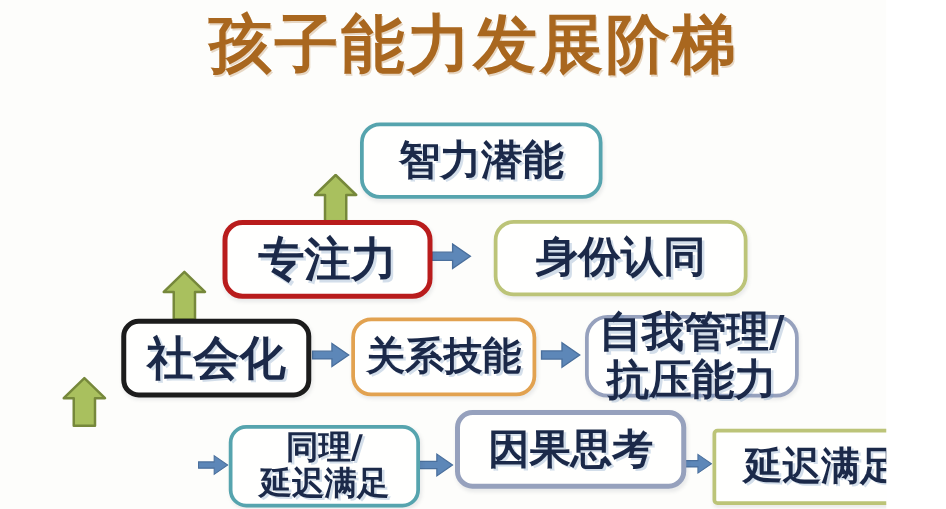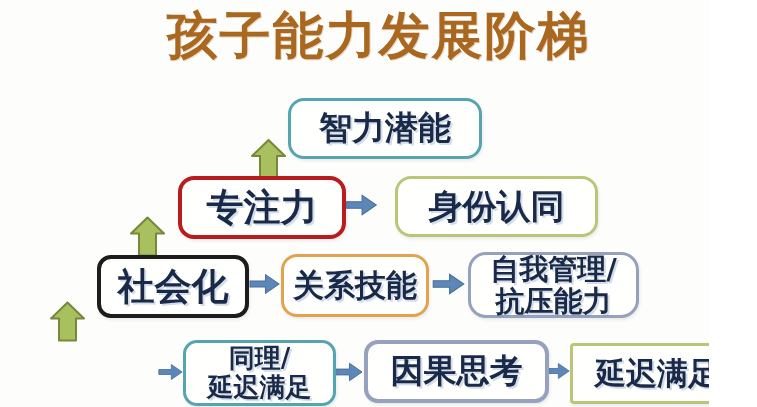--- a/index.html
+++ b/index.html
@@ -45,27 +45,27 @@
   .box-focus     { left: 178px; top: 176px; width: 160px; height: 55px; border: 4px solid #b91c1c; border-radius: 16px; }
   .box-focus .box-label { font-size: 37px; }
   .box-identity  { left: 395px; top: 176px; width: 197px; height: 55px; border: 3px solid #bcc478; border-radius: 16px; }
   .box-identity .box-label { font-size: 34px; }
   
   .box-social    { left: 97px;  top: 255px; width: 144px; height: 55px; border: 4px solid #1c1c1c; border-radius: 14px; }
   .box-social .box-label { font-size: 37px; }
   .box-relation  { left: 281px; top: 254px; width: 142px; height: 57px; border: 3px solid #e2a250; border-radius: 16px; }
   .box-relation .box-label { font-size: 31px; }
   .box-selfmgmt  { left: 468px; top: 252px; width: 165px; height: 60px; border: 3px solid #96a1bd; border-radius: 18px; }
-  .box-selfmgmt .box-label { font-size: 29px; }
+  .box-selfmgmt .box-label { font-size: 34px; }
   
   .box-safety    { left: 3px;   top: 340px; width: 153px; height: 60px; border: 3px solid #e2a250; border-radius: 14px; }
   .box-safety .box-label { font-size: 26px; }
   .box-empathy   { left: 183px; top: 340px; width: 147px; height: 60px; border: 3px solid #56a4ae; border-radius: 14px; }
   .box-empathy .box-label { font-size: 26px; }
-  .box-causal    { left: 364px; top: 340px; width: 177px; height: 55px; border: 4px solid #96a1bd; border-radius: 14px; }
+  .box-causal    { left: 364px; top: 328px; width: 177px; height: 55px; border: 4px solid #96a1bd; border-radius: 14px; }
   .box-causal .box-label { font-size: 33px; }
   .box-delay     { left: 570px; top: 343px; width: 168px; height: 55px; border: 3px solid #bcc478; border-radius: 4px; }
   .box-delay .box-label { font-size: 31px; }
 
   .arrow { position: absolute; }
   .up-arrow-a { left: 250px; top: 139px; width: 37px; height: 40px; }
   .up-arrow-b { left: 129px; top: 216px; width: 37px; height: 41px; }
   .up-arrow-c { left: 49px;  top: 301px; width: 37px; height: 41px; }
   .r-arrow-1  { left: 344px; top: 193px; width: 34px; height: 24px; }
   .r-arrow-2  { left: 249px; top: 272px; width: 31px; height: 24px; }

